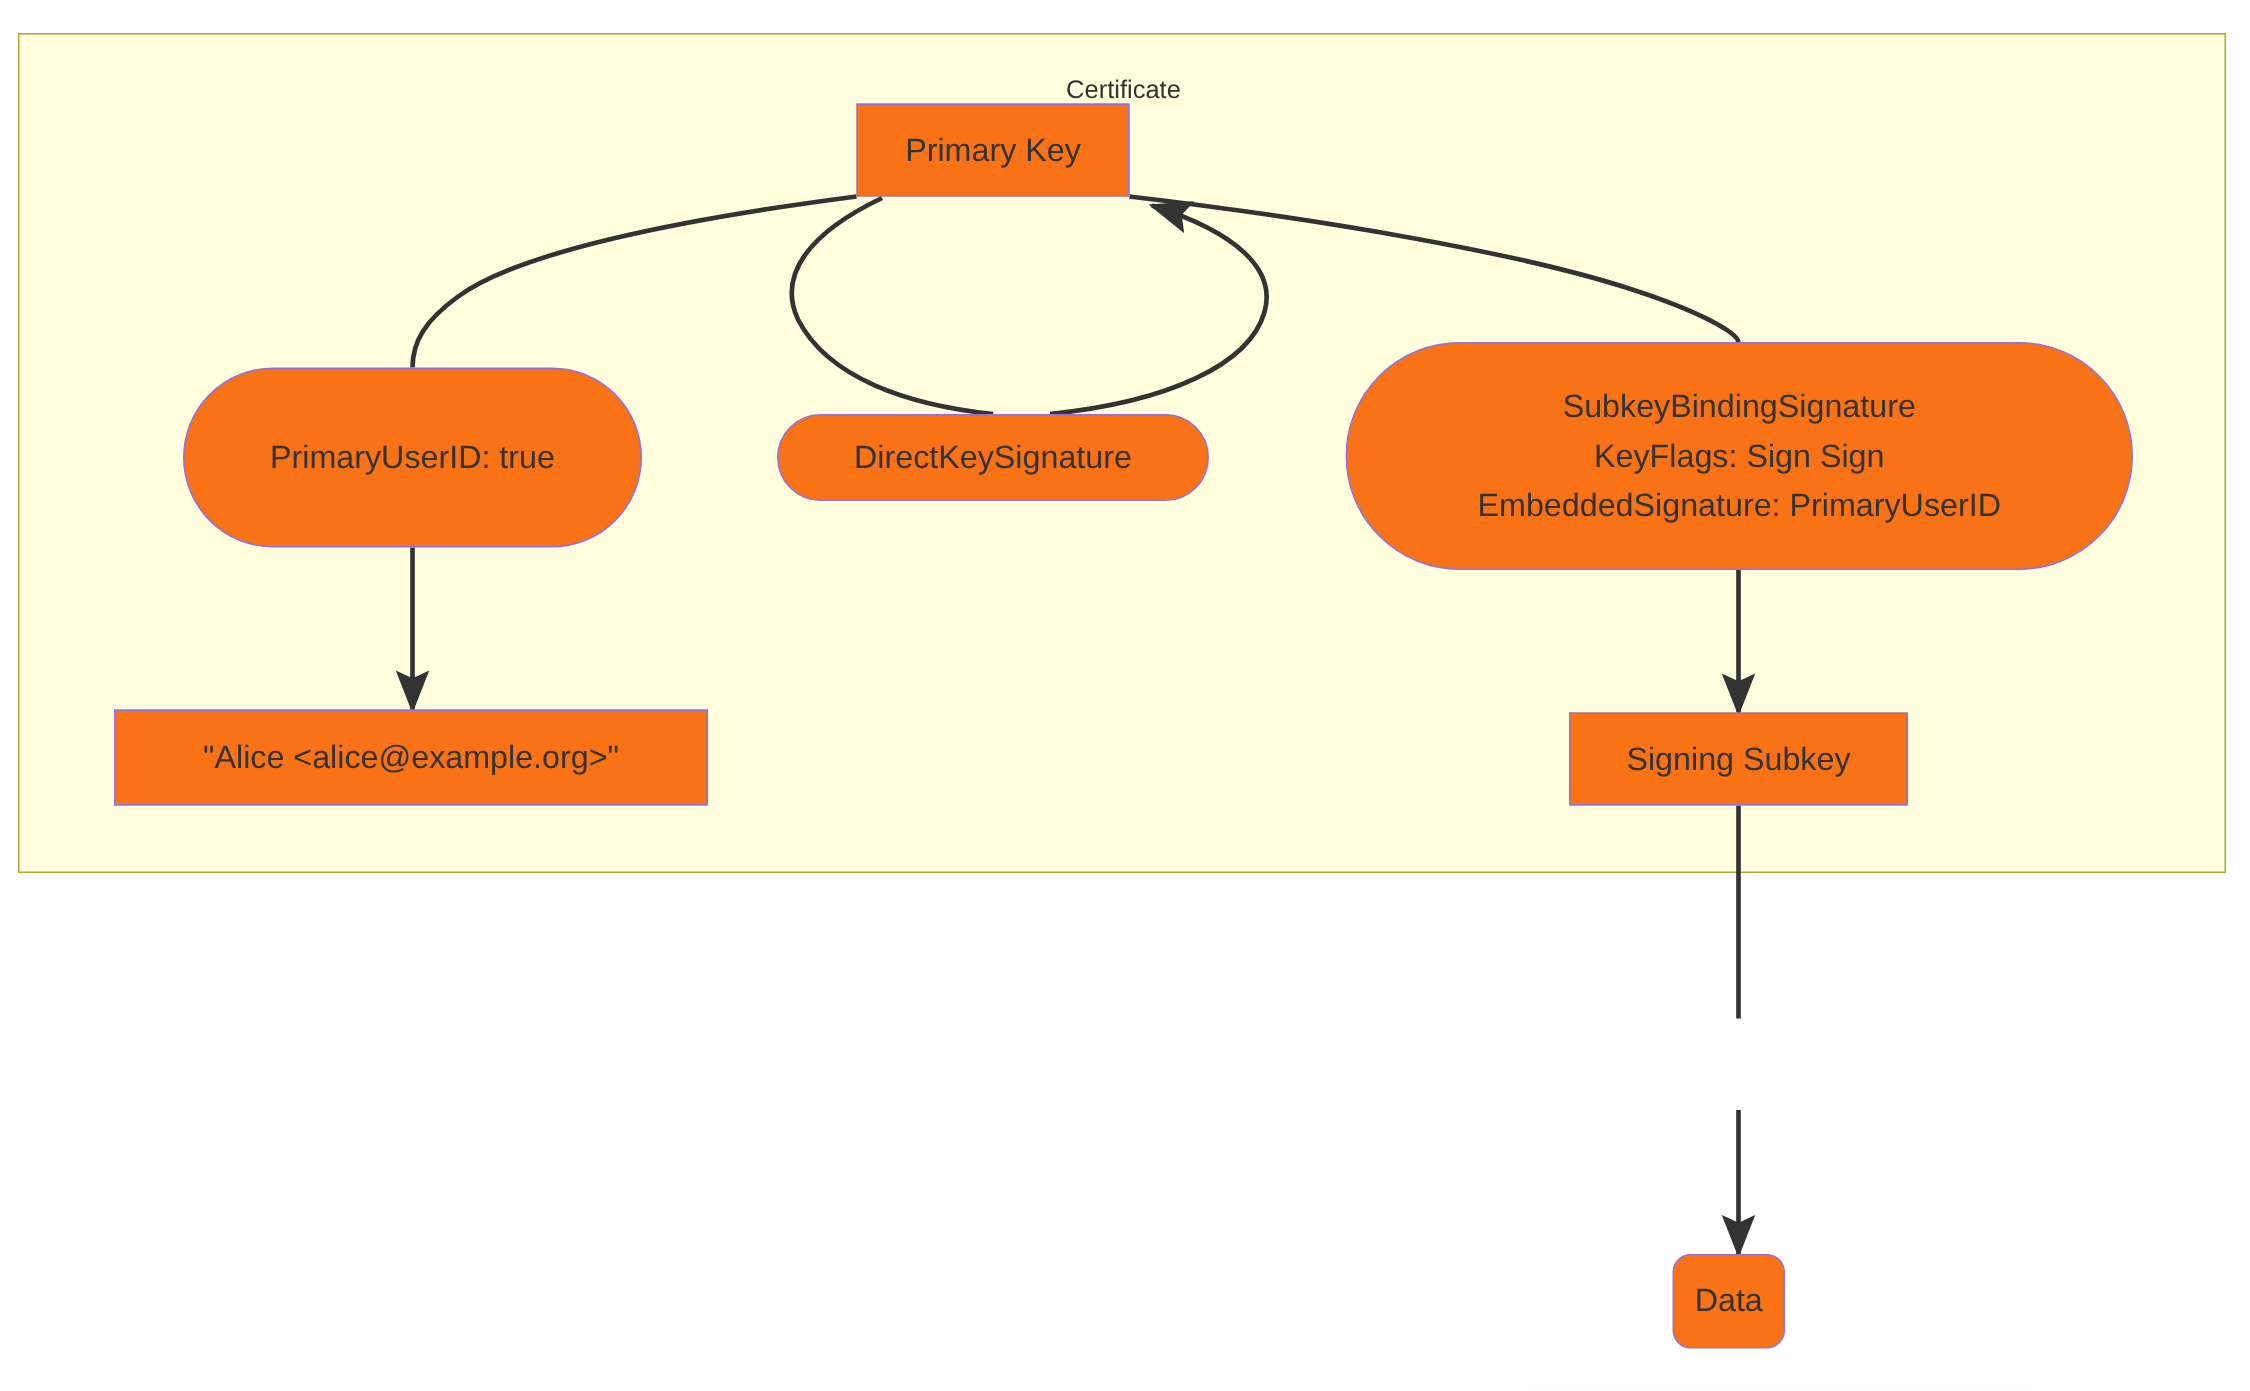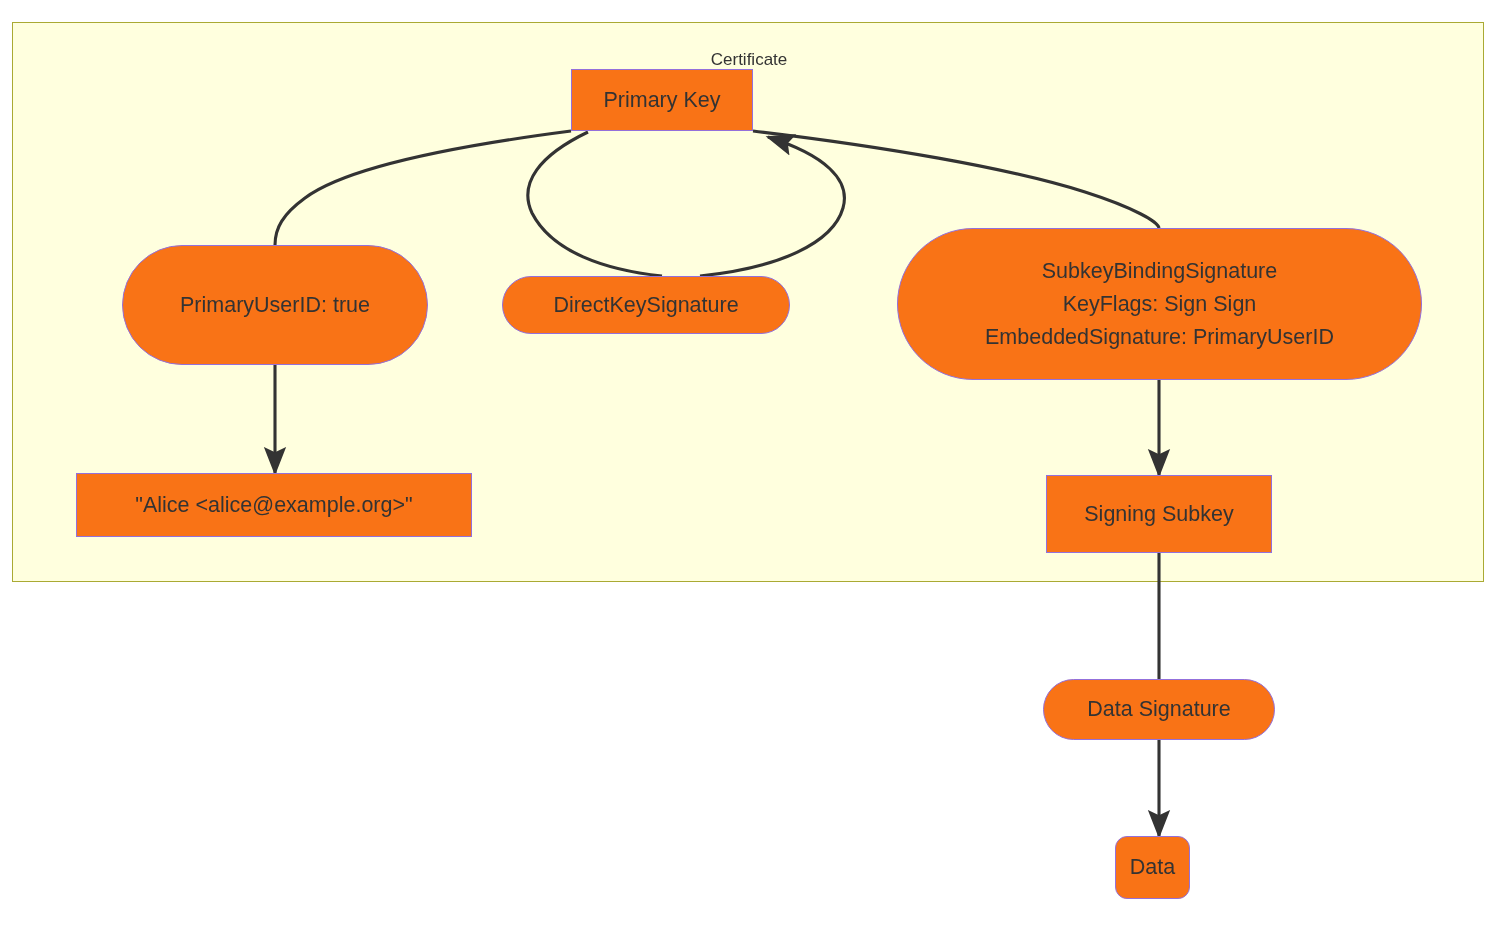--- a/index.html
+++ b/index.html
@@ -67,24 +67,24 @@
   }
   .node.rect    { border-radius: 0; }
   .node.round   { border-radius: 12px; }
   .node.stadium { border-radius: 999px; }
 
   .node .line { display: block; }
 
   
   #node-primary-key        { left: 571px;  top: 69px;  width: 182px; height: 62px; }
   #node-positive-cert      { left: 122px;  top: 245px; width: 306px; height: 120px; }
-  #node-direct-key-sig     { left: 502px;  top: 276px; width: 288px; height: 58px; }
+  #node-direct-key-sig     { left: 518px;  top: 276px; width: 288px; height: 58px; }
   #node-subkey-binding-sig { left: 897px;  top: 228px; width: 525px; height: 152px; }
   #node-alice-uid          { left: 76px;   top: 473px; width: 396px; height: 64px; }
-  #node-signing-subkey     { left: 1046px; top: 475px; width: 226px; height: 78px; }
+  #node-signing-subkey     { left: 1046px; top: 475px; width: 226px; height: 62px; }
   #node-data-signature     { left: 1043px; top: 679px; width: 232px; height: 61px; }
   #node-data               { left: 1115px; top: 836px; width: 75px; height: 63px; }
 </style>
 </head>
 <body>
 
 <div id="canvas">
 
   <div class="subgraph">
     <div class="subgraph-label">Certificate</div>
@@ -136,21 +136,18 @@
   </div>
 
   <div class="node rect" id="node-alice-uid">
     <span class="line">"Alice &lt;alice@example.org&gt;"</span>
   </div>
 
   <div class="node rect" id="node-signing-subkey">
     <span class="line">Signing Subkey</span>
   </div>
 
-  <div class="node stadium" id="node-data-signature">
-    <span class="line">Data Signature</span>
-  </div>
 
   <div class="node round" id="node-data">
     <span class="line">Data</span>
   </div>
 
 </div>
 
 </body></html>

